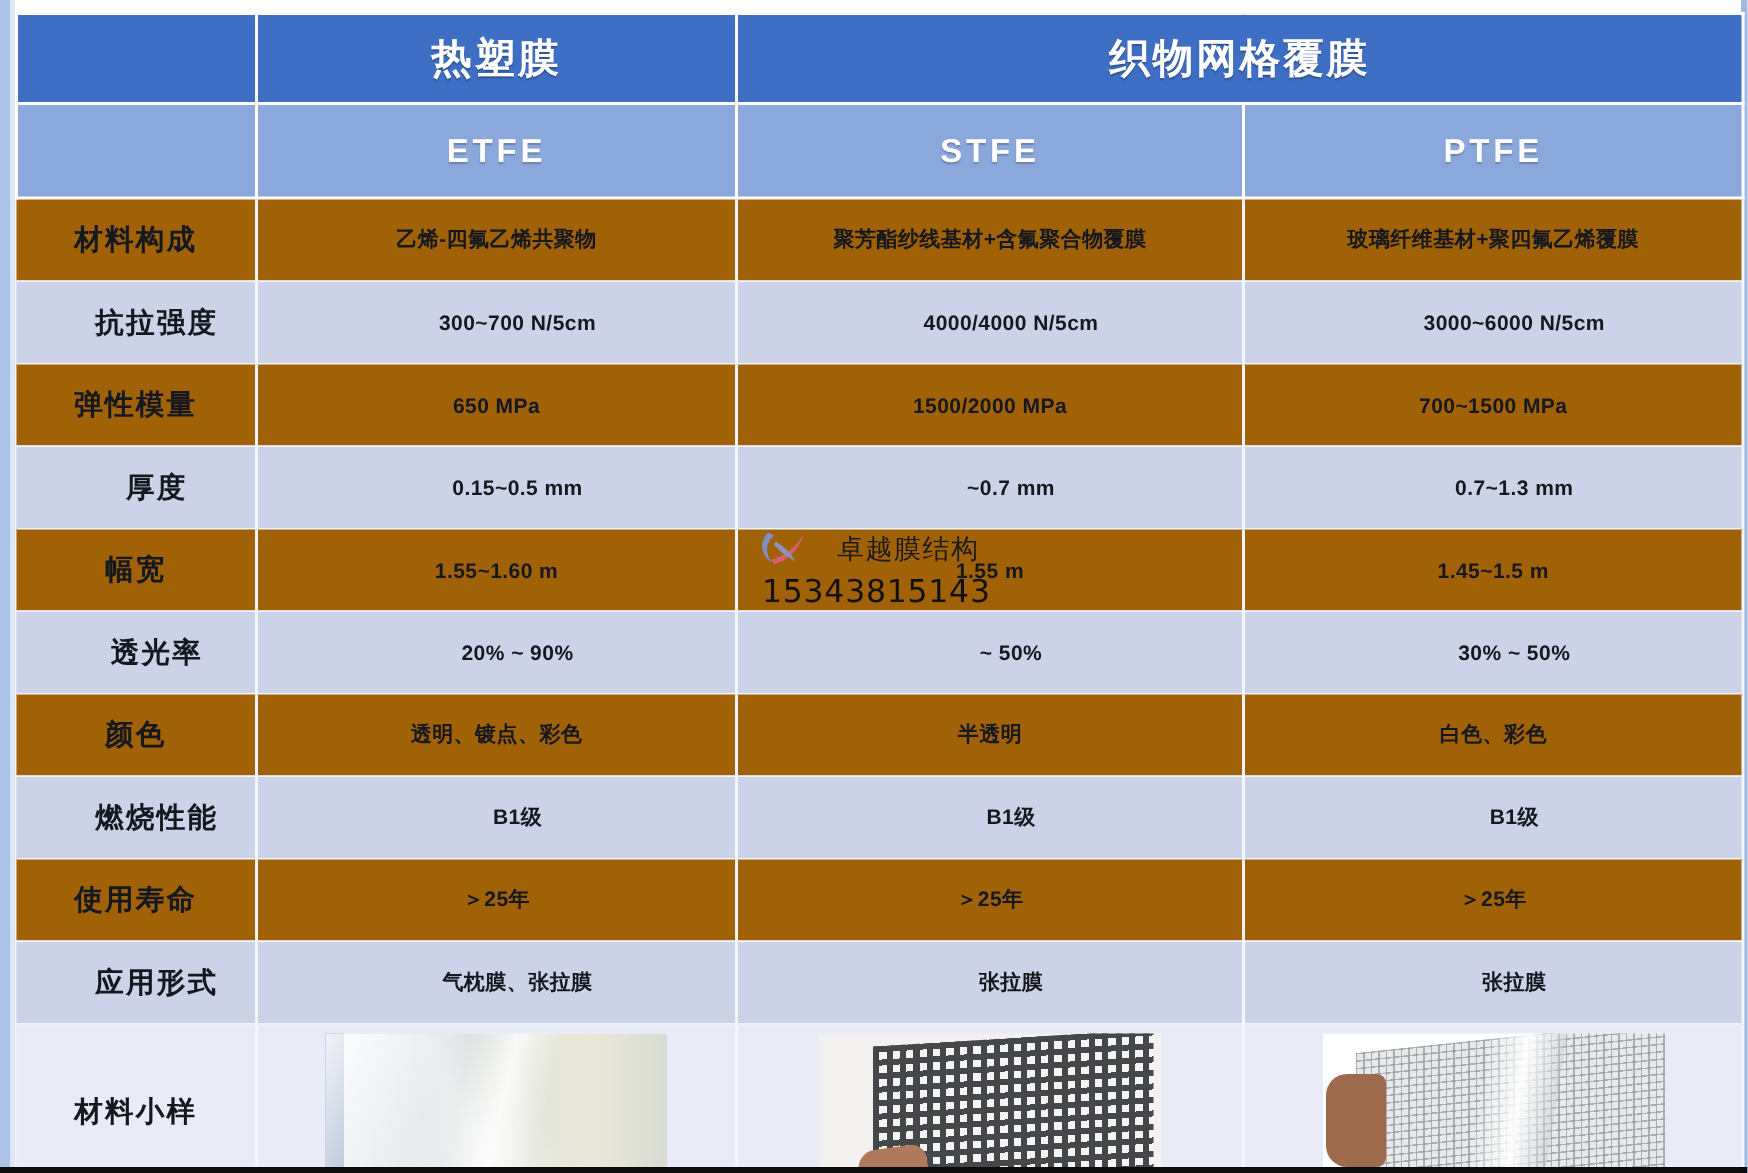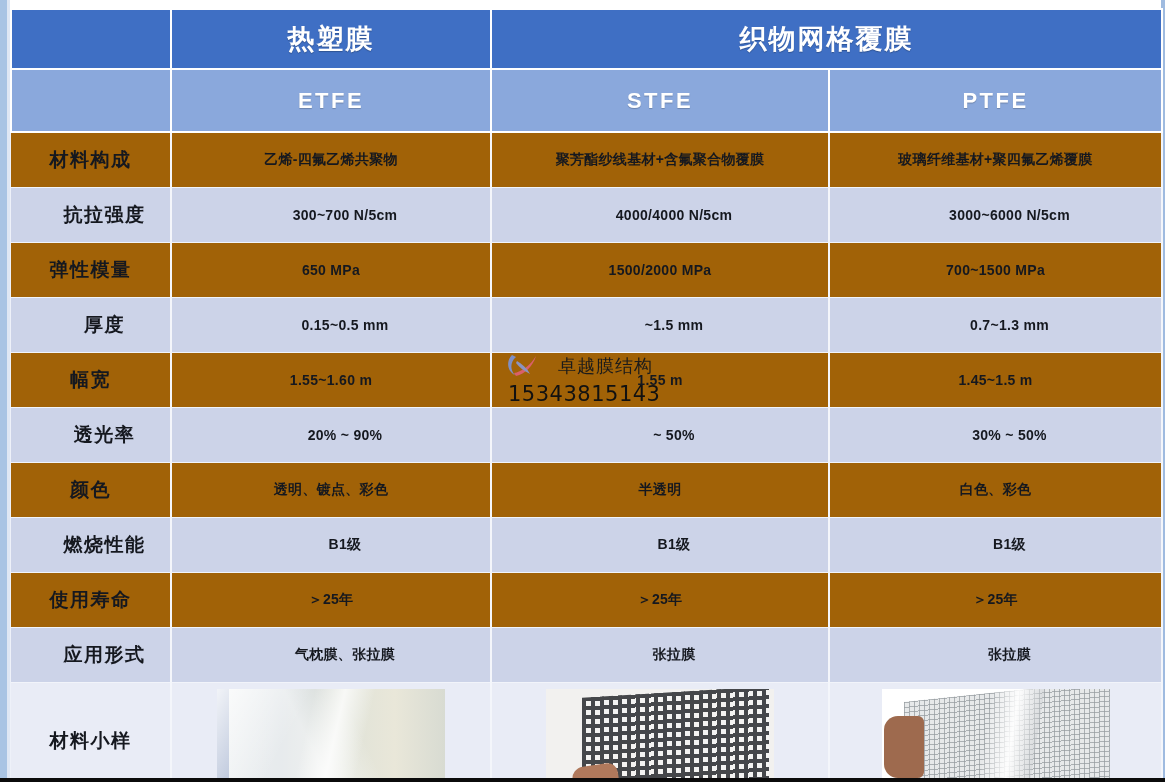--- a/index.html
+++ b/index.html
@@ -275,21 +275,21 @@
         <tr class="data-row band-a">
           <td class="label-cell">弹性模量</td>
           <td>650 MPa</td>
           <td>1500/2000  MPa</td>
           <td>700~1500  MPa</td>
         </tr>
 
         <tr class="data-row band-b">
           <td class="label-cell">厚度</td>
           <td>0.15~0.5 mm</td>
-          <td>~1.5 mm</td>
+          <td>~0.7 mm</td>
           <td>0.7~1.3 mm</td>
         </tr>
 
         <tr class="data-row band-a">
           <td class="label-cell">幅宽</td>
           <td>1.55~1.60 m</td>
           <td>1.55 m</td>
           <td>1.45~1.5 m</td>
         </tr>
 

